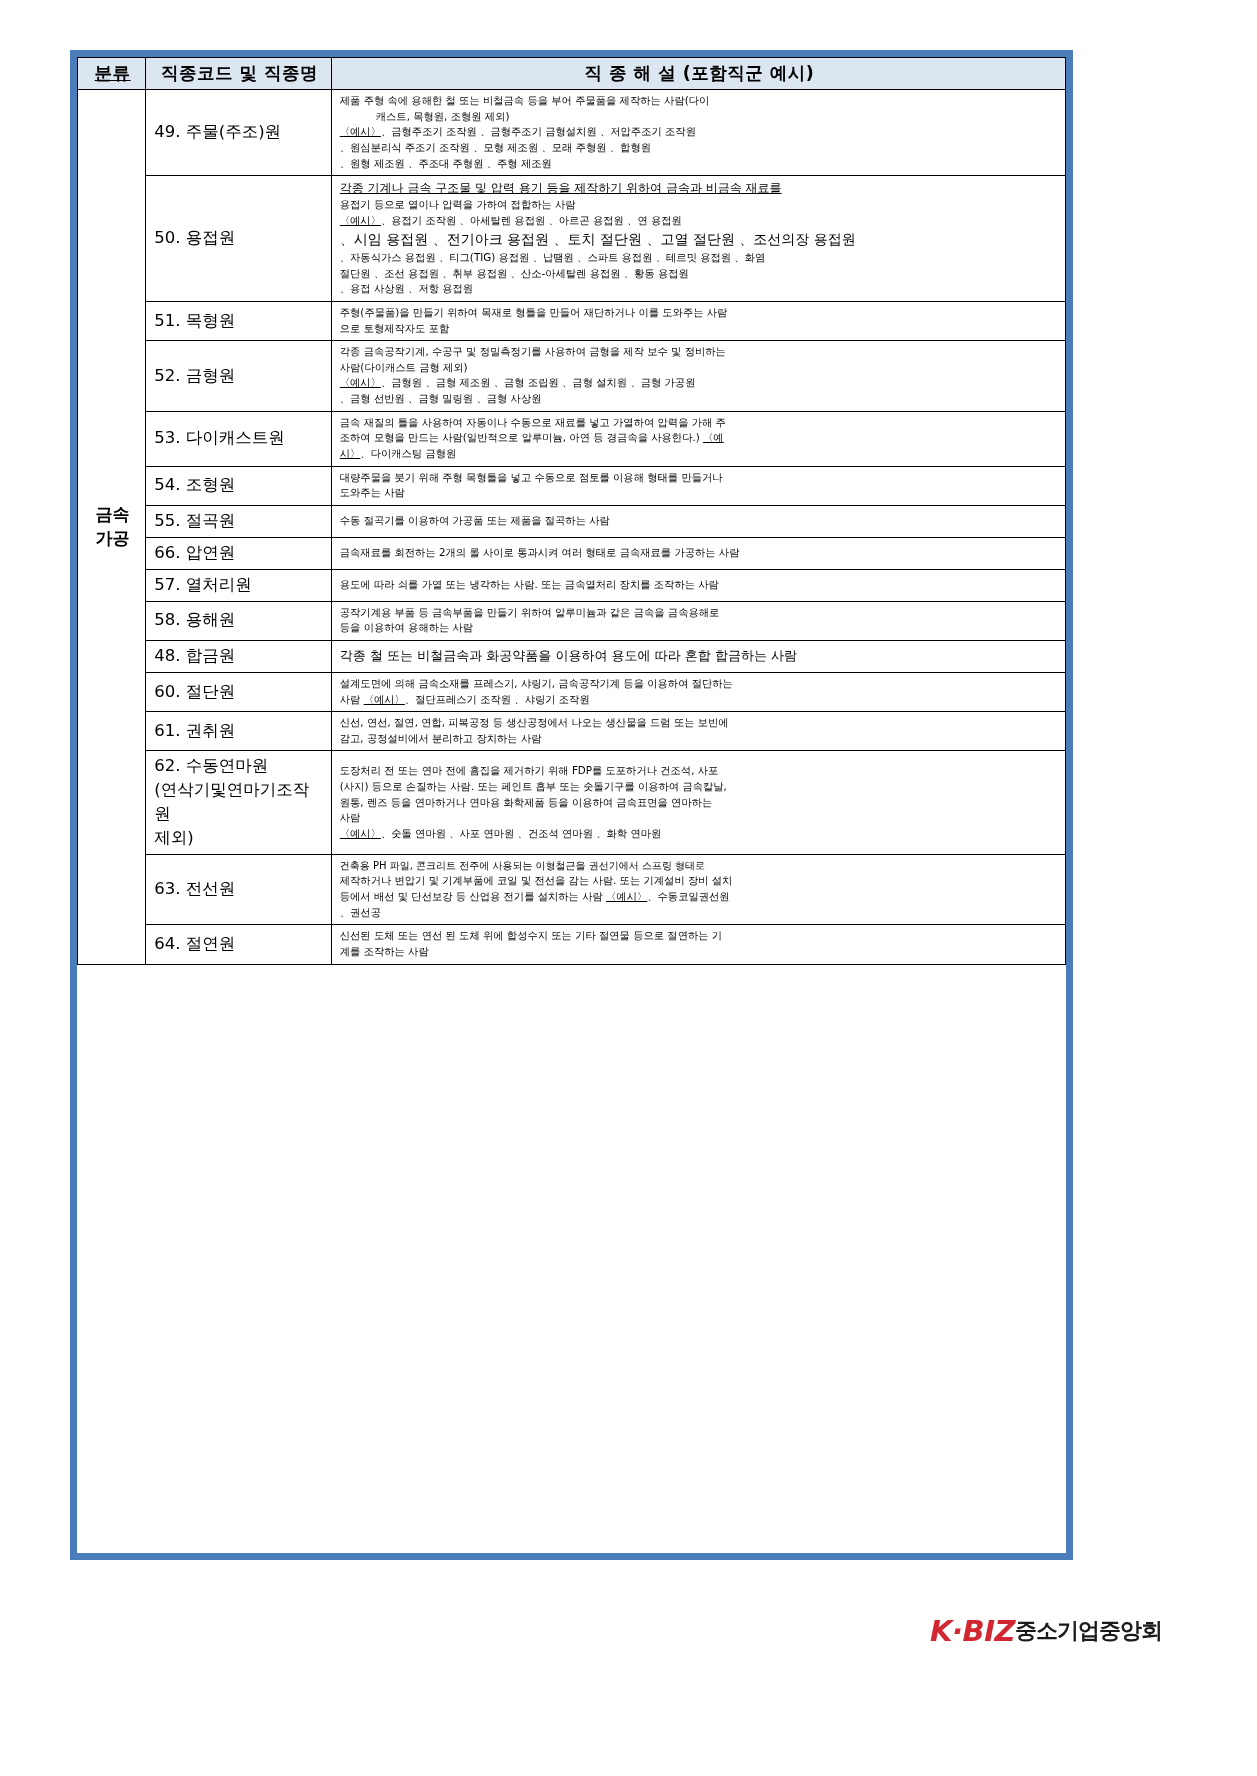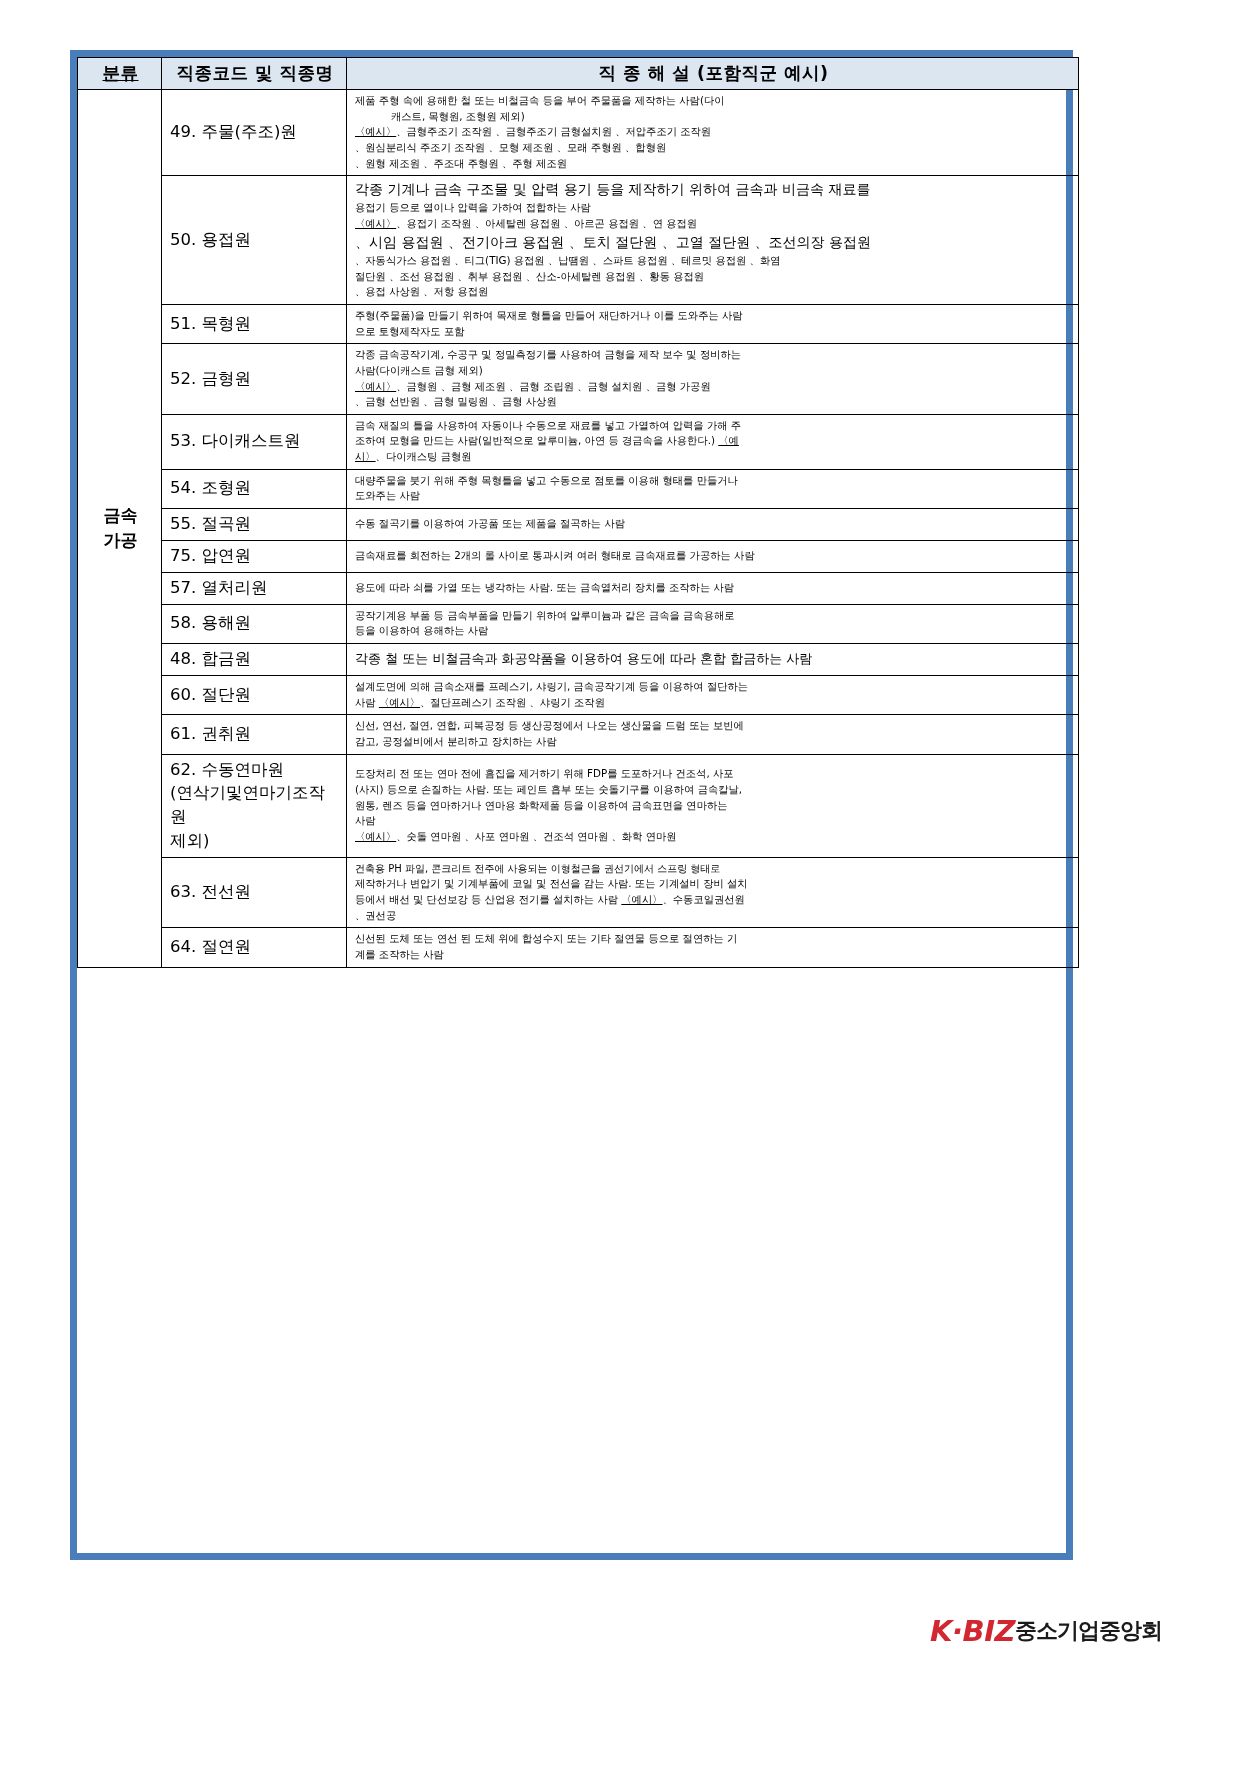--- a/index.html
+++ b/index.html
@@ -80,21 +80,21 @@
   thead th {
     background: #dce6f1;
     text-align: center;
     font-weight: bold;
     font-size: 17.5px;
     letter-spacing: 0.5px;
     padding-top: 8px;
     padding-bottom: 8px;
     color: #000;
   }
-  th.col-cat { width: 84px; text-decoration: underline; }
+  th.col-cat { width: 68px; text-decoration: underline; }
   th.col-code { width: 185px; }
   th.col-desc { width: 732px; }
 
   td.cat {
     text-align: center;
     font-weight: bold;
     font-size: 17px;
     line-height: 1.45;
     width: 72px;
     vertical-align: middle;
@@ -193,21 +193,21 @@
               <span class="desc-line" style="font-size: 10.3px;">제품 주형 속에 용해한 철 또는 비철금속 등을 부어 주물품을 제작하는 사람(다이</span>
               <span class="desc-line" style="font-size: 10.3px; margin-left: 36px;">캐스트, 목형원, 조형원 제외)</span>
               <span class="desc-line" style="font-size: 10.3px;"><span class="ex">〈예시〉</span>、금형주조기 조작원 、금형주조기 금형설치원  、저압주조기 조작원</span>
               <span class="desc-line" style="font-size: 10.3px;">、원심분리식 주조기 조작원 、모형 제조원  、모래 주형원 、합형원</span>
               <span class="desc-line" style="font-size: 10.3px;">、원형 제조원 、주조대 주형원 、주형 제조원</span>
             </td>
           </tr>
           <tr>
             <td class="code">50. 용접원</td>
             <td class="desc">
-              <span class="desc-line" style="font-size: 14px;">각종 기계나 금속 구조물 및 압력 용기 등을 제작하기 위하여 금속과 비금속 재료를</span>
+              <span class="desc-line" style="font-size: 12px; text-decoration: underline;">각종 기계나 금속 구조물 및 압력 용기 등을 제작하기 위하여 금속과 비금속 재료를</span>
               <span class="desc-line" style="font-size: 10.3px;">용접기 등으로 열이나 압력을 가하여 접합하는 사람</span>
               <span class="desc-line" style="font-size: 10.3px;"><span class="ex">〈예시〉</span>、용접기 조작원 、아세탈렌 용접원 、아르곤 용접원 、연 용접원</span>
               <span class="desc-line" style="font-size: 14px;">、시임 용접원 、전기아크 용접원 、토치 절단원 、고열 절단원 、조선의장 용접원</span>
               <span class="desc-line" style="font-size: 10.3px;">、자동식가스 용접원 、티그(TIG) 용접원 、납땜원 、스파트 용접원 、테르밋 용접원 、화염</span>
               <span class="desc-line" style="font-size: 10.3px;">절단원 、조선 용접원 、취부 용접원 、산소-아세탈렌 용접원 、황동 용접원</span>
               <span class="desc-line" style="font-size: 10.3px;">、용접 사상원 、저항 용접원</span>
             </td>
           </tr>
           <tr>
             <td class="code">51. 목형원</td>
@@ -240,21 +240,21 @@
               <span class="desc-line" style="font-size: 10.3px;">도와주는 사람</span>
             </td>
           </tr>
           <tr>
             <td class="code">55. 절곡원</td>
             <td class="desc mid">
               <span class="desc-line" style="font-size: 10.3px;">수동 절곡기를 이용하여 가공품 또는 제품을 절곡하는 사람</span>
             </td>
           </tr>
           <tr>
-            <td class="code">75. 압연원</td>
+            <td class="code">66. 압연원</td>
             <td class="desc mid">
               <span class="desc-line" style="font-size: 10.3px;">금속재료를 회전하는 2개의 롤 사이로 통과시켜 여러 형태로 금속재료를 가공하는 사람</span>
             </td>
           </tr>
           <tr>
             <td class="code">57. 열처리원</td>
             <td class="desc mid">
               <span class="desc-line" style="font-size: 10.3px;">용도에 따라 쇠를 가열 또는 냉각하는 사람. 또는 금속열처리 장치를 조작하는 사람</span>
             </td>
           </tr>

